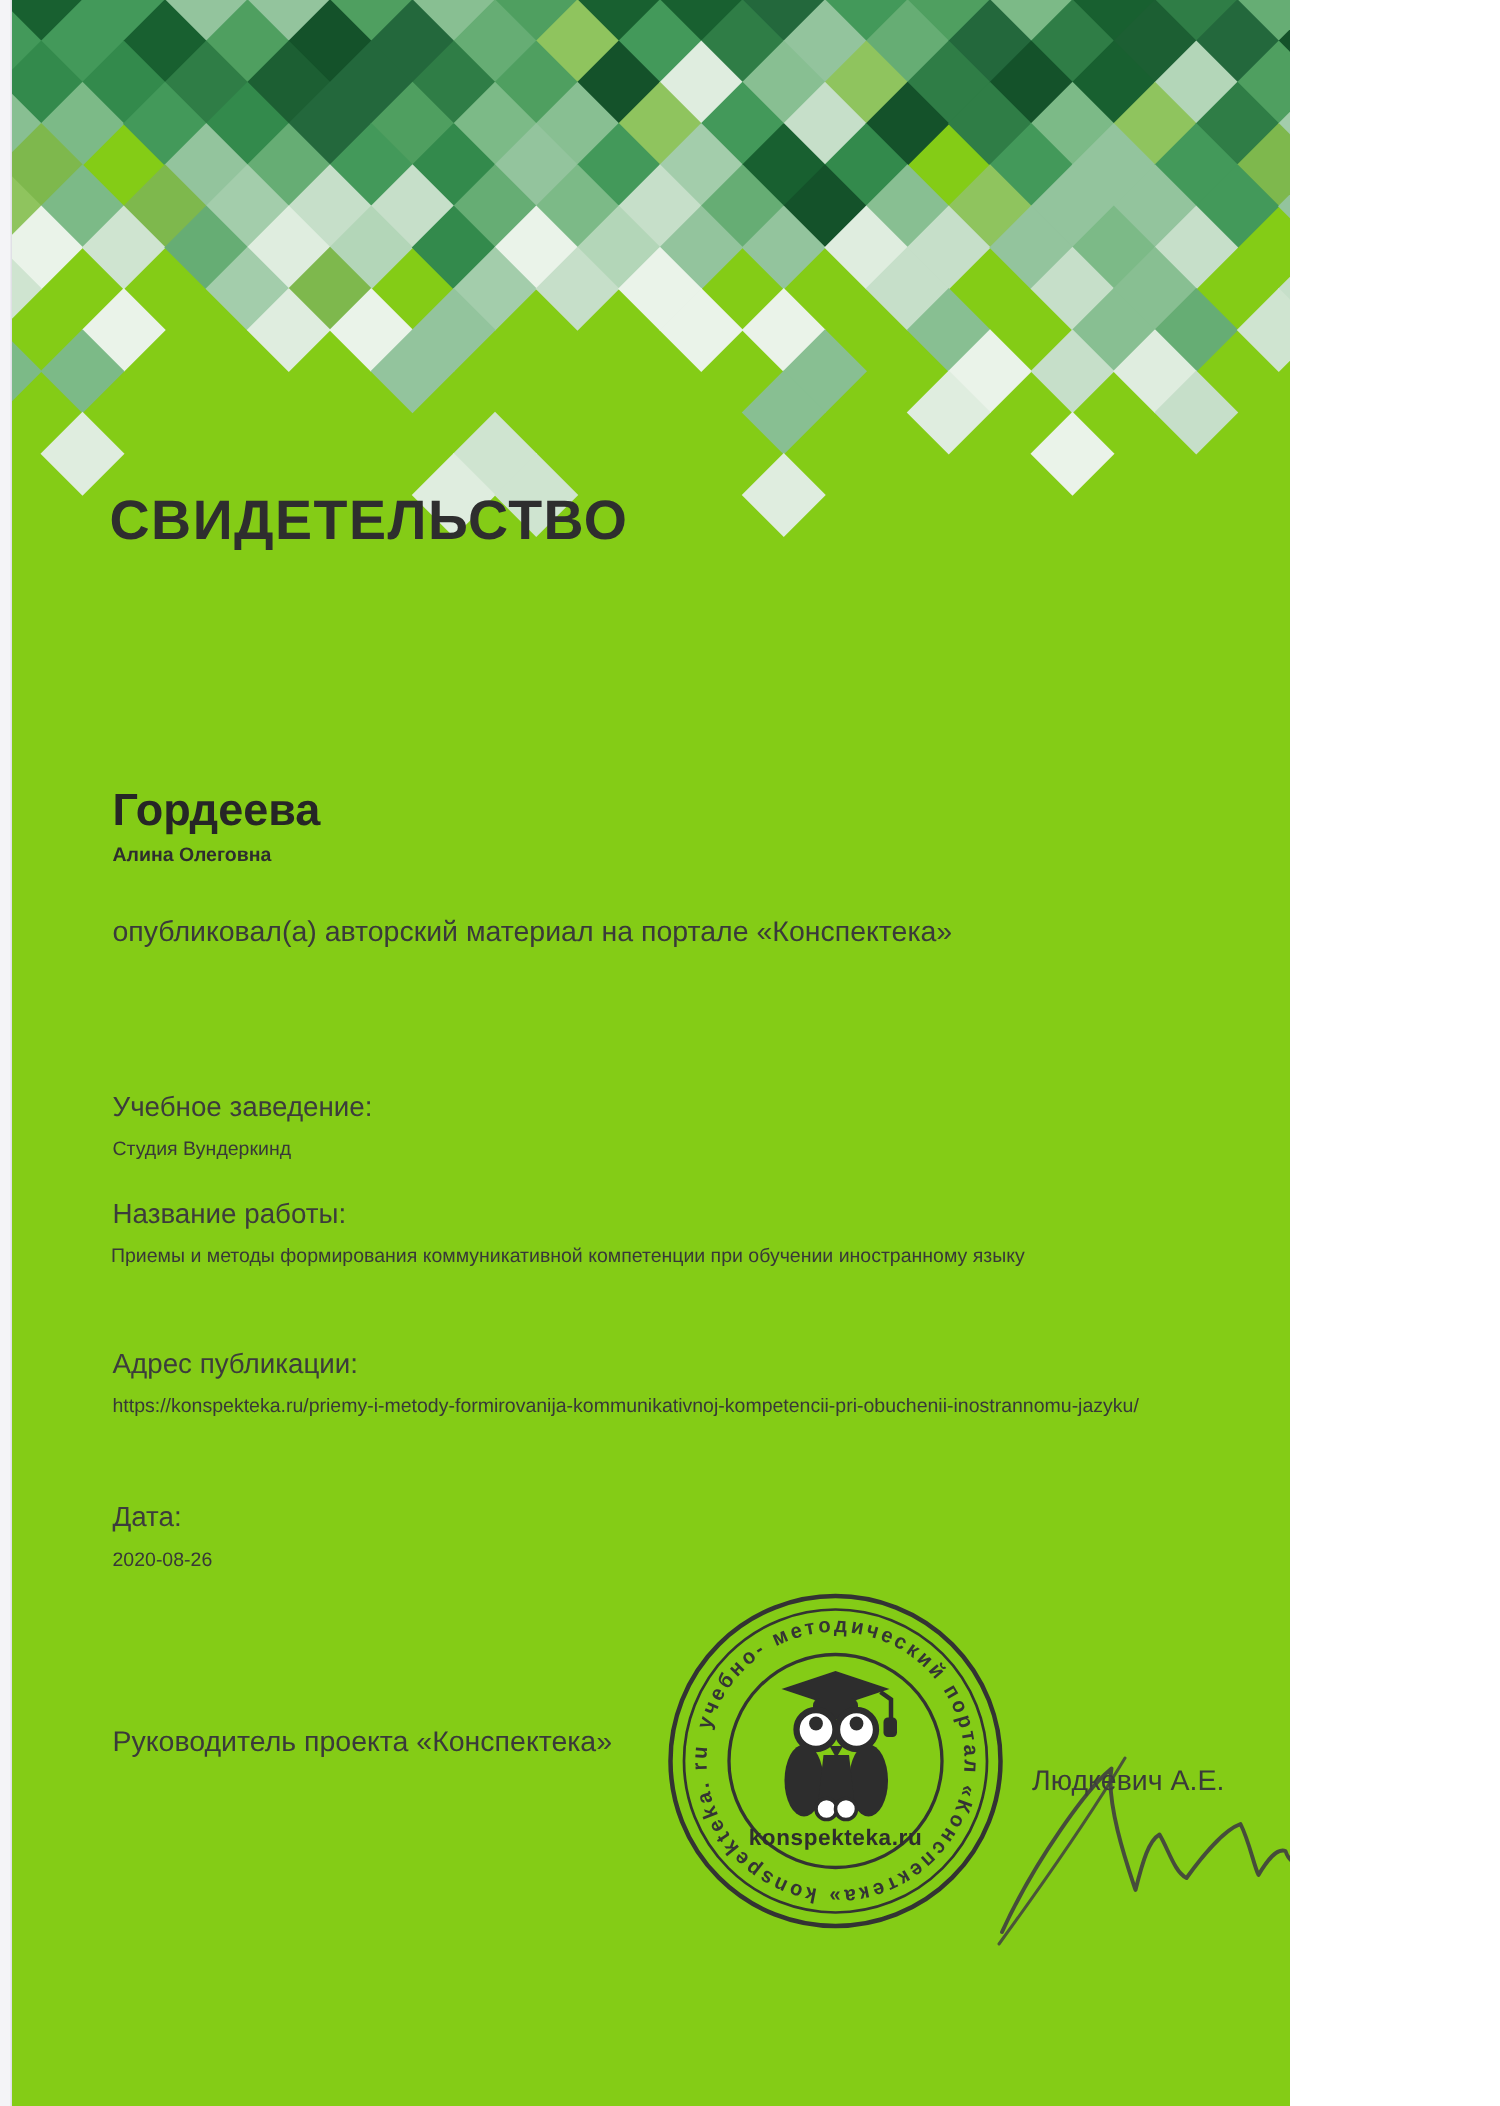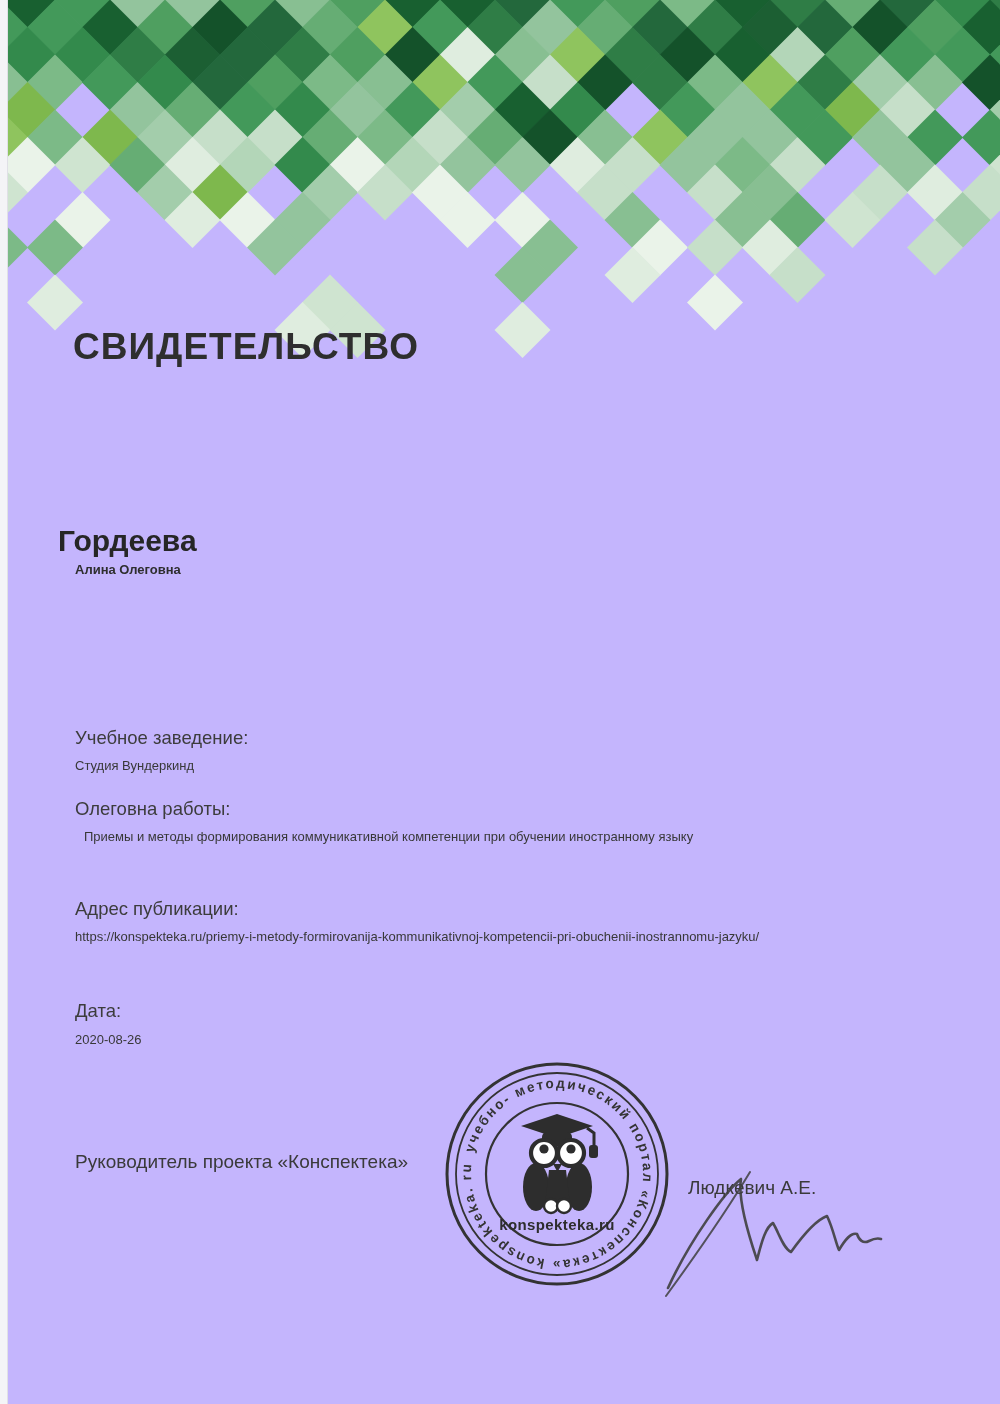--- a/index.html
+++ b/index.html
@@ -1,44 +1,44 @@
 <!DOCTYPE html>
 <html lang="ru"><head>
 <meta charset="utf-8">
 <style>
   html,body{margin:0;padding:0;background:#ffffff;}
   #page{
     position:relative;
-    width:1000px;height:1404px;
-    background:#c4b5fd;
+    width:860px;height:1404px;
+    background:#84cc16;
     overflow:hidden;
     font-family:"Liberation Sans","DejaVu Sans",sans-serif;
     color:#3a3a3a;
   }
   
   #left-edge{
     position:absolute;left:0;top:0;width:7px;height:1404px;
     background:#f4f4f7;border-right:1px solid #e0e0e6;
   }
   #mosaic{position:absolute;left:0;top:0;}
   .abs{position:absolute;white-space:pre-wrap;}
   .title{
     left:73px;top:326px;
     font-size:37px;font-weight:600;letter-spacing:1px;color:#2e2e2e;
   }
   .subtitle{left:76px;top:372px;font-size:19px;color:#3c3c3c;}
-  .name-last{left:58px;top:524px;font-size:30px;font-weight:700;color:#262626;}
+  .name-last{left:75px;top:524px;font-size:30px;font-weight:700;color:#262626;}
   .name-fm{left:75px;top:562px;font-size:13px;font-weight:700;color:#2e2e2e;}
   .statement{left:75px;top:611px;font-size:19px;}
   .field-label{font-size:18.5px;color:#3c3c3c;}
   .field-value{font-size:13px;line-height:27px;color:#383838;width:868px;}
   .lbl-school{left:75px;top:727px;}
   .val-school{left:75px;top:752px;}
   .lbl-work{left:75px;top:798px;}
-  .val-work{left:84px;top:823px;}
+  .val-work{left:74px;top:823px;}
   .lbl-url{left:75px;top:898px;}
   .val-url{left:75px;top:923px;word-break:break-word;}
   .lbl-date{left:75px;top:1000px;}
   .val-date{left:75px;top:1026px;}
   .role{left:75px;top:1151px;font-size:19px;}
   .signer{left:688px;top:1149px;font-size:19px;margin-top:28px;}
   #stamp{position:absolute;left:441px;top:1058px;}
   #signature{position:absolute;left:640px;top:1140px;}
   .stamp-ring-text{
     font-family:"Liberation Sans","DejaVu Sans",sans-serif;
@@ -234,25 +234,26 @@
       <polygon points="357.5,302 385.5,330 357.5,358 329.5,330" fill="#cfe4d0"></polygon>
       <polygon points="522.5,302 550.5,330 522.5,358 494.5,330" fill="#dfeddf"></polygon>
     </svg>
 
   <div id="left-edge"></div>
 
   <div class="abs title">СВИДЕТЕЛЬСТВО</div>
 
   <div class="abs name-last">Гордеева</div>
   <div class="abs name-fm">Алина Олеговна</div>
+  <div class="abs statement">опубликовал(а) авторский материал на портале «Конспектека»</div>
 
   <div class="abs field-label lbl-school">Учебное заведение:</div>
   <div class="abs field-value val-school">Студия Вундеркинд</div>
 
-  <div class="abs field-label lbl-work">Олеговна работы:</div>
+  <div class="abs field-label lbl-work">Название работы:</div>
   <div class="abs field-value val-work">Приемы и методы формирования коммуникативной компетенции при обучении иностранному языку</div>
 
   <div class="abs field-label lbl-url">Адрес публикации:</div>
   <div class="abs field-value val-url">https://konspekteka.ru/priemy-i-metody-formirovanija-kommunikativnoj-kompetencii-pri-obuchenii-inostrannomu-jazyku/</div>
 
   <div class="abs field-label lbl-date">Дата:</div>
   <div class="abs field-value val-date">2020-08-26</div>
 
   <div class="abs role">Руководитель проекта «Конспектека»</div>
   <div class="abs signer">Людкевич А.Е.</div>

